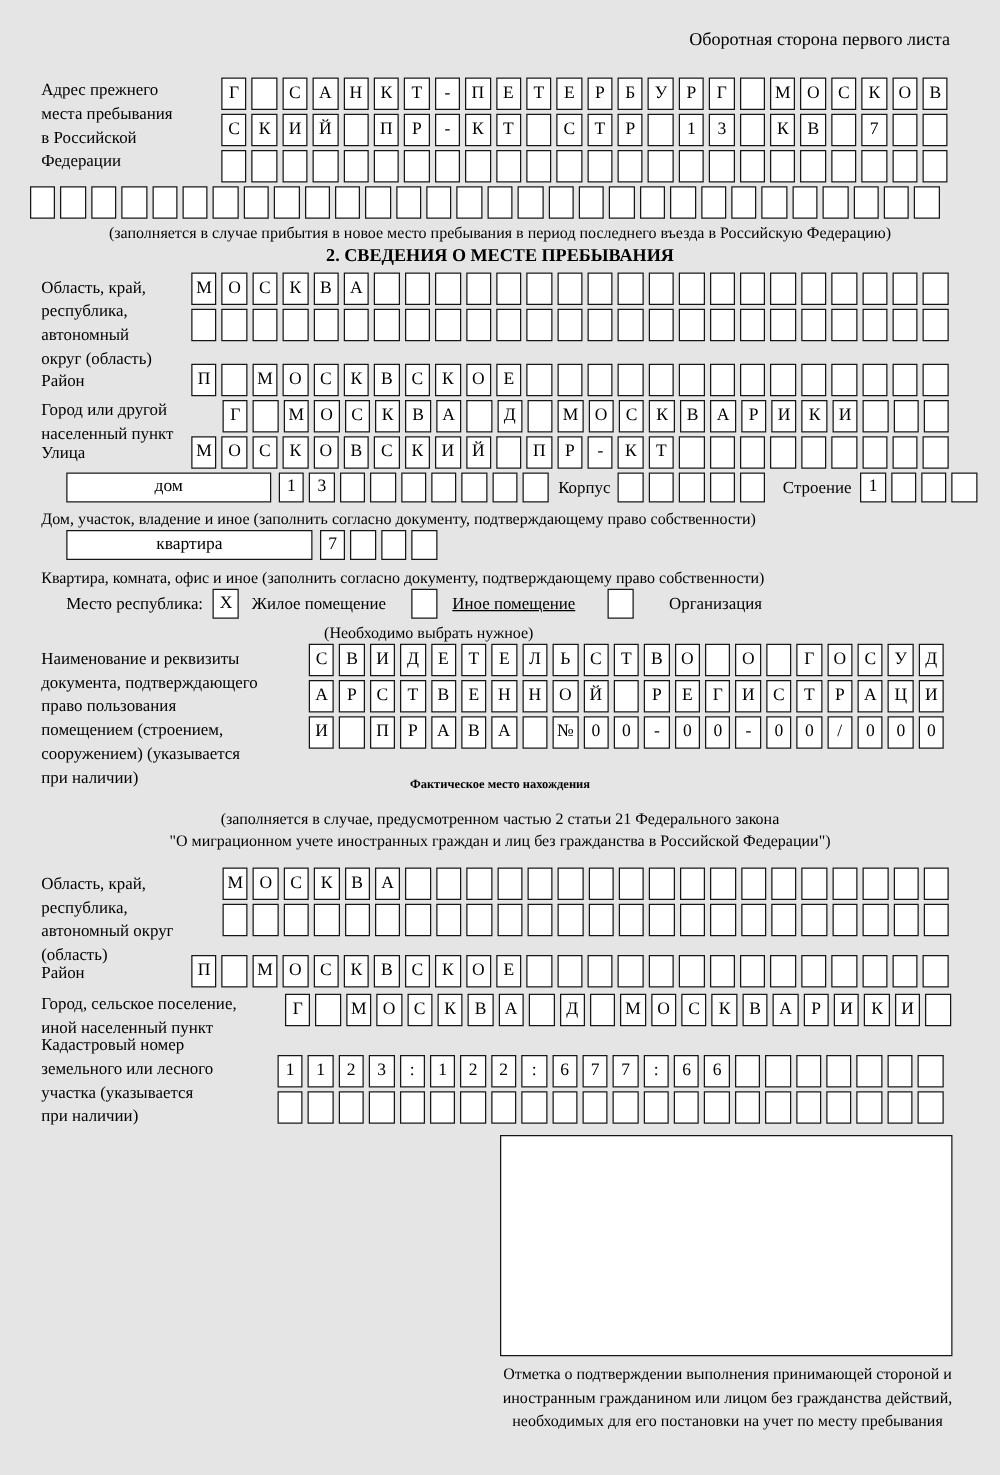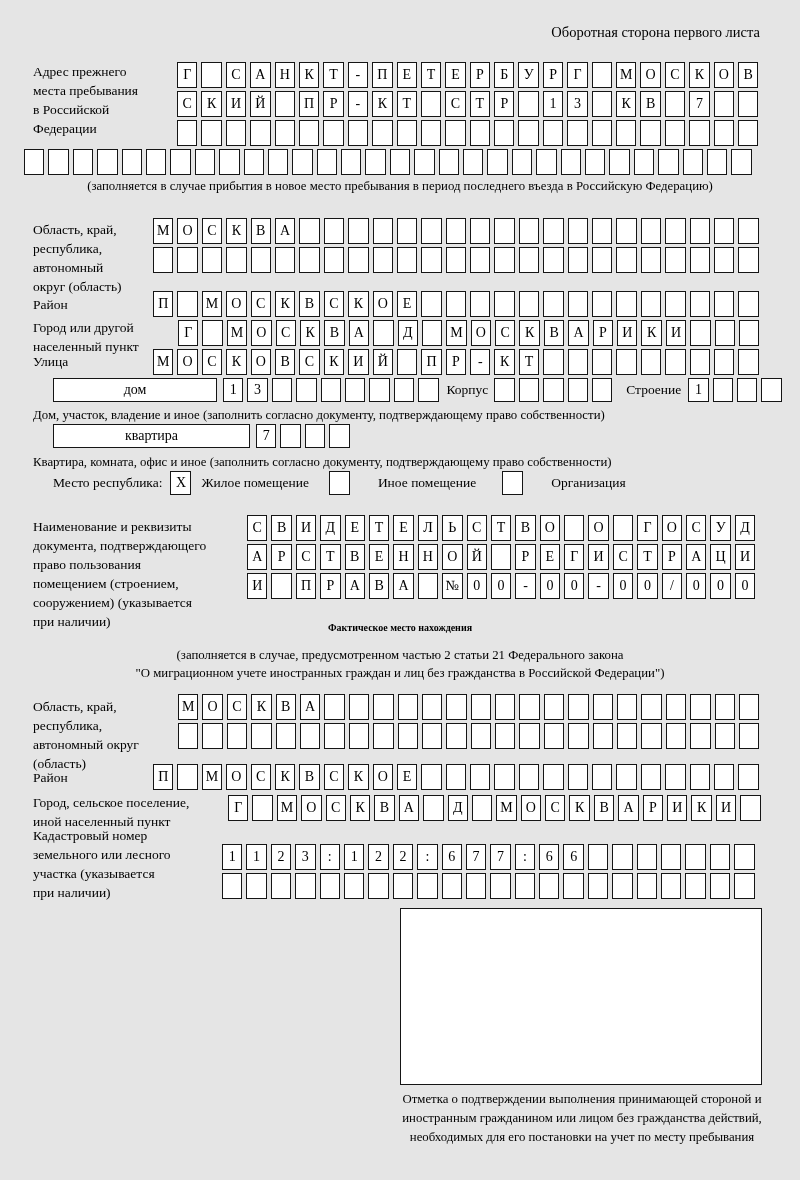--- a/index.html
+++ b/index.html
@@ -162,20 +162,21 @@
       <span class="cell"></span>
       <span class="cell"></span>
       <span class="cell"></span>
       <span class="cell"></span>
       <span class="cell"></span>
       <span class="cell"></span>
       <span class="cell"></span>
     </div>
   <div class="abs caption center" style="top:177px;left:10px;width:780px;">(заполняется в случае прибытия в новое место пребывания в период последнего въезда в Российскую Федерацию)</div>
 
+  <div class="abs title center" style="top:197px;left:20px;width:760px;">2. СВЕДЕНИЯ О МЕСТЕ ПРЕБЫВАНИЯ</div>
 
   <div class="abs lbl" style="top:220px;left:33px;width:118px;">Область, край,
 республика,
 автономный
 округ (область)</div>
   <div class="abs rowstack" style="top:218px;left:153px;">
     <div class="cells">
         <span class="cell">М</span>
         <span class="cell">О</span>
         <span class="cell">С</span>
@@ -358,24 +359,25 @@
         <span class="cell"></span>
       </div>
   </div>
   <div class="abs caption" style="top:453px;left:33px;width:740px;">Квартира, комната, офис и иное (заполнить согласно документу, подтверждающему право собственности)</div>
 
   <div class="abs inline-row" style="top:471px;left:33px;">
     <div class="inline-lbl">Место республика:</div>
     <div class="checkbox" style="margin-left:8px;">X</div>
     <div class="inline-lbl" style="margin-left:10px;">Жилое помещение</div>
     <div class="checkbox" style="margin-left:20px;"></div>
-    <div class="inline-lbl" style="margin-left:28px;">Иное помещение</div>
+    <div class="inline-lbl" style="margin-left:12px;text-decoration:underline;">Иное помещение</div>
     <div class="checkbox" style="margin-left:26px;"></div>
     <div class="inline-lbl" style="margin-left:28px;">Организация</div>
   </div>
+  <div class="abs caption center" style="top:497px;left:33px;width:620px;">(Необходимо выбрать нужное)</div>
 
   <div class="abs lbl" style="top:517px;left:33px;width:212px;">Наименование и реквизиты
 документа, подтверждающего
 право пользования
 помещением (строением,
 сооружением) (указывается
 при наличии)</div>
   <div class="abs rowstack" style="top:515px;left:247px;">
     <div class="cells">
         <span class="cell">С</span>

